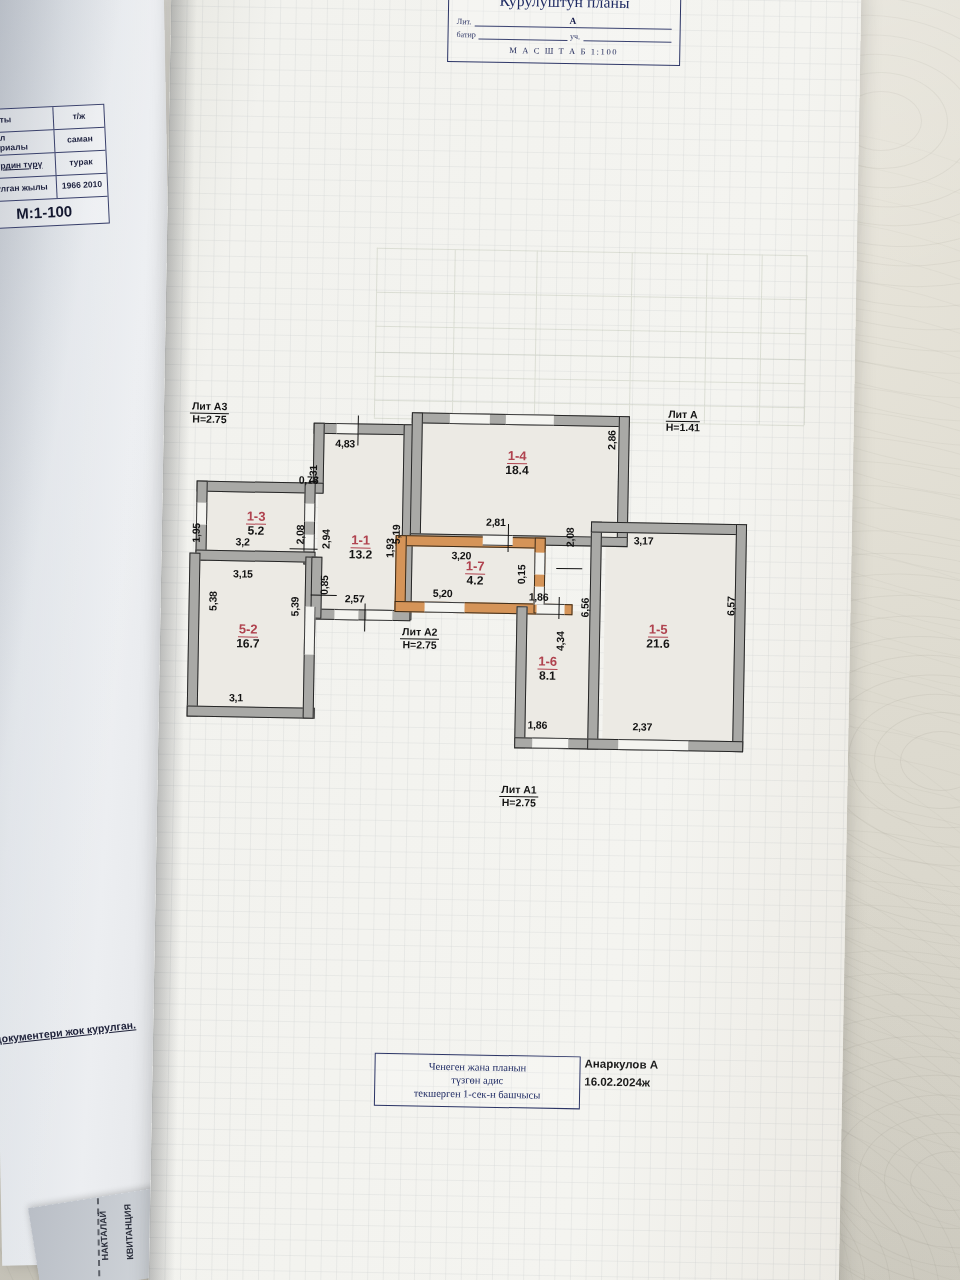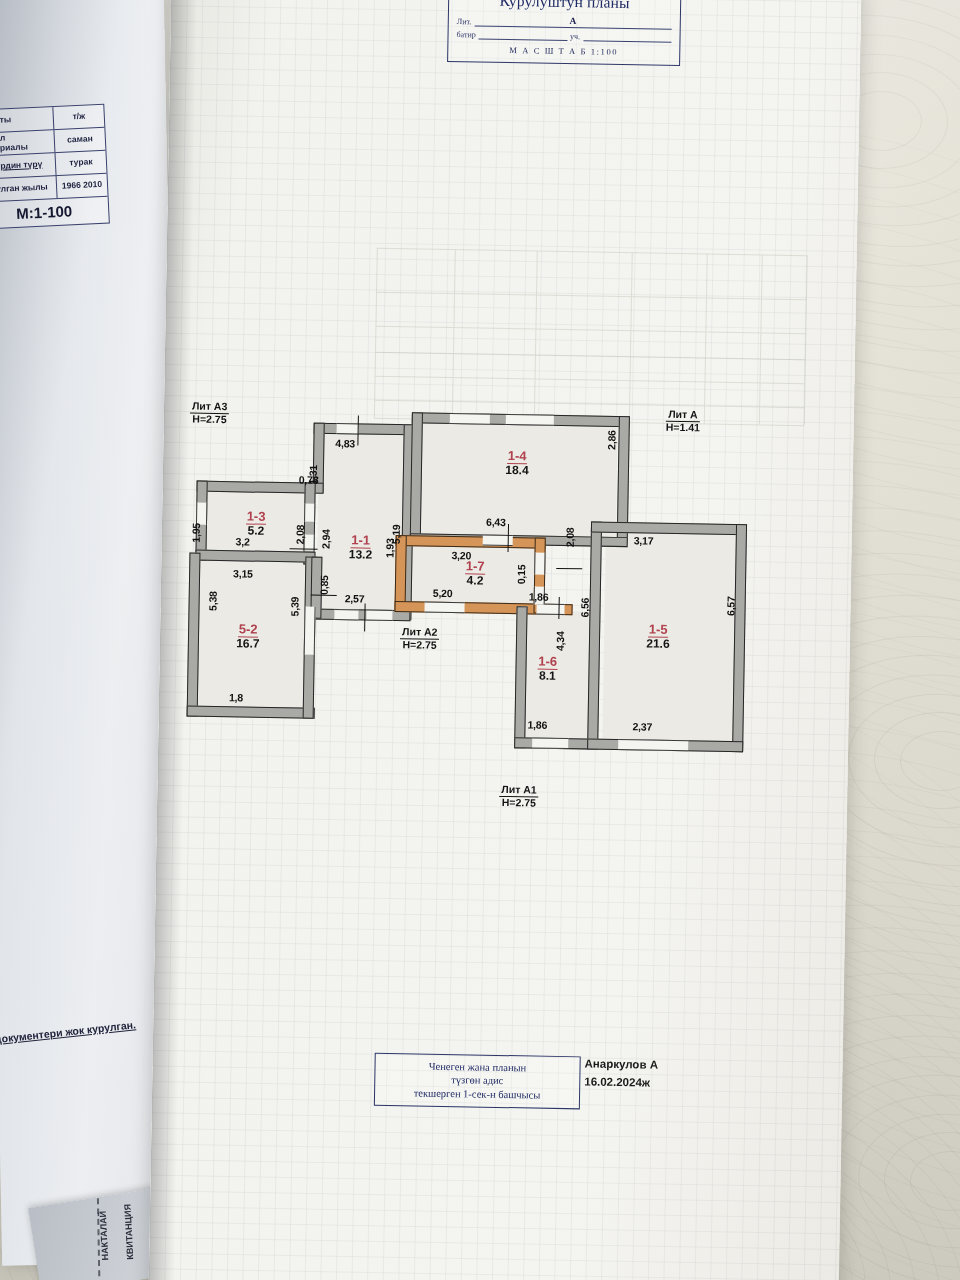--- a/index.html
+++ b/index.html
@@ -428,23 +428,23 @@
         <div class="dim v" style="left:4px;top:148px;">1,95</div>
         <div class="dim v" style="left:108px;top:148px;">2,08</div>
         <div class="dim v" style="left:134px;top:152px;">2,94</div>
         <div class="dim v" style="left:204px;top:146px;">5,19</div>
         <div class="dim" style="left:50px;top:140px;">3,2</div>
         <div class="dim" style="left:48px;top:172px;">3,15</div>
         <div class="dim v" style="left:133px;top:198px;">0,85</div>
         <div class="dim" style="left:160px;top:195px;">2,57</div>
         <div class="dim v" style="left:22px;top:216px;">5,38</div>
         <div class="dim v" style="left:104px;top:220px;">5,39</div>
-        <div class="dim" style="left:46px;top:296px;">1,8</div>
+        <div class="dim" style="left:46px;top:296px;">3,1</div>
         <div class="dim v" style="left:418px;top:48px;">2,86</div>
-        <div class="dim" style="left:300px;top:116px;">6,43</div>
+        <div class="dim" style="left:300px;top:116px;">2,81</div>
         <div class="dim" style="left:266px;top:150px;">3,20</div>
         <div class="dim v" style="left:198px;top:160px;">1,93</div>
         <div class="dim" style="left:248px;top:188px;">5,20</div>
         <div class="dim v" style="left:330px;top:184px;">0,15</div>
         <div class="dim" style="left:344px;top:190px;">1,86</div>
         <div class="dim v" style="left:378px;top:146px;">2,08</div>
         <div class="dim" style="left:448px;top:132px;">3,17</div>
         <div class="dim v" style="left:540px;top:212px;">6,57</div>
         <div class="dim v" style="left:394px;top:216px;">6,56</div>
         <div class="dim v" style="left:370px;top:250px;">4,34</div>

